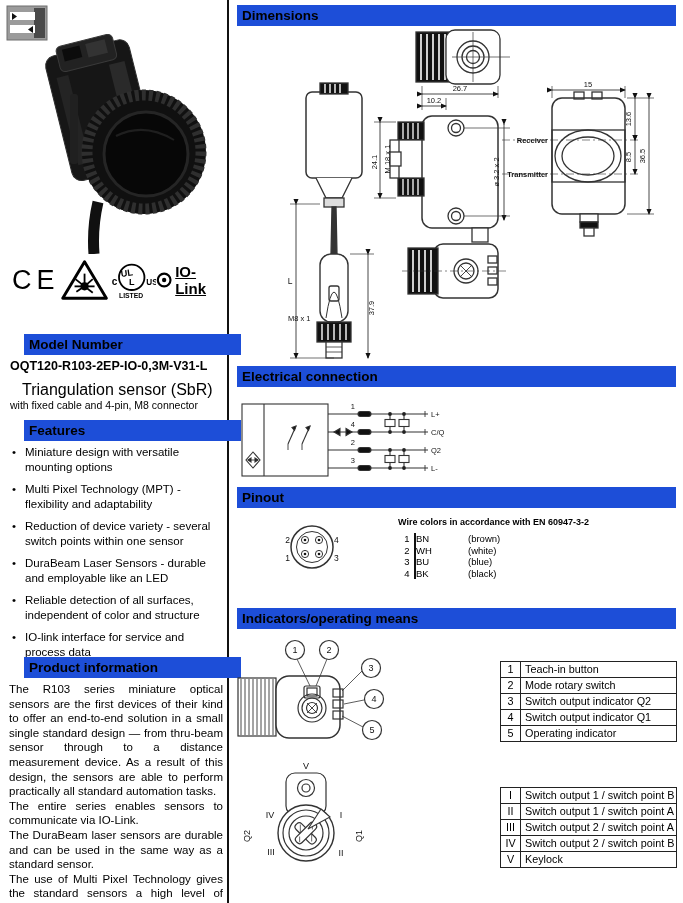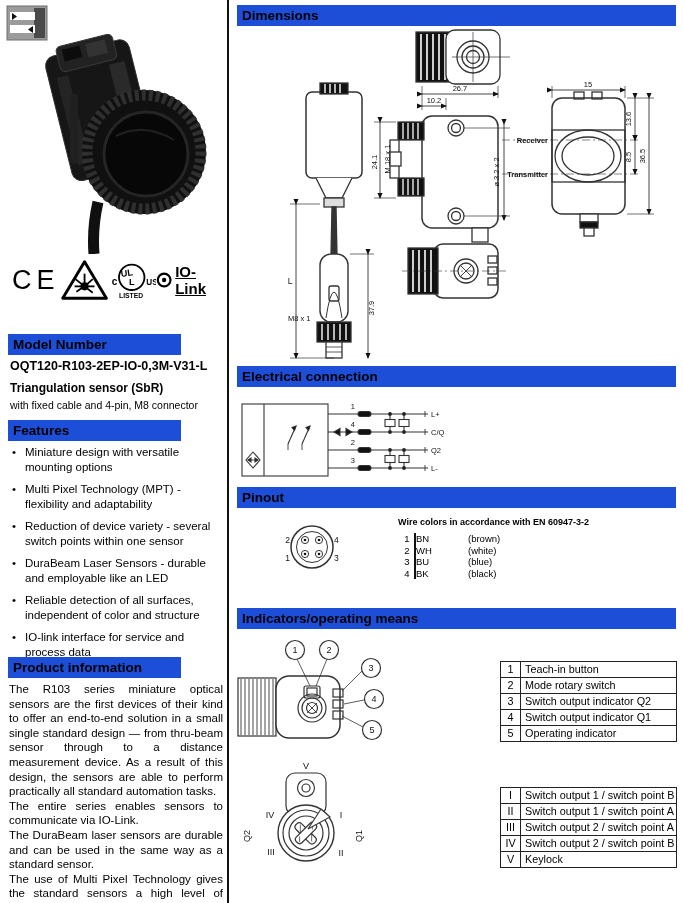--- a/index.html
+++ b/index.html
@@ -1,24 +1,24 @@
 <!DOCTYPE html>
 <html><head>
 <meta charset="utf-8">
 <style>
   html,body{margin:0;padding:0;background:#e8e8e8;}
   .page{position:relative;width:683px;height:903px;background:#ffffff;overflow:hidden;
         font-family:"Liberation Sans","DejaVu Sans",sans-serif;color:#000;}
   .bar{position:absolute;background:#1d4ed8;font-weight:bold;font-size:13.5px;
        line-height:17px;padding:2px 5px;box-sizing:border-box;height:21px;}
-  .left-bar{left:8px;width:173px;}
+  .left-bar{left:24px;width:217px;}
   .right-bar{left:237px;width:439px;}
   .divider{position:absolute;left:227px;top:0;width:2px;height:903px;background:#111;}
   .model-line{position:absolute;left:10px;width:215px;font-weight:bold;font-size:12.5px;}
-  .sub-line{position:absolute;left:10px;width:215px;font-size:12px;font-weight:bold;}
+  .sub-line{position:absolute;left:22px;width:215px;font-size:16px;}
   .small-line{position:absolute;left:10px;width:215px;font-size:10.5px;}
   .features{position:absolute;left:10px;top:445px;width:213px;}
   .feat-item{display:flex;margin-bottom:7px;font-size:11.5px;line-height:15px;}
   .feat-item .dot{width:13px;flex:0 0 13px;margin-left:2px;}
   .prodinfo{position:absolute;left:9px;top:682px;width:214px;font-size:11.5px;
             line-height:14.6px;text-align:justify;}
   .certs{position:absolute;left:12px;top:256px;width:210px;height:48px;
          display:flex;align-items:center;justify-content:space-between;}
   .ce{font-size:27px;letter-spacing:5px;font-weight:400;}
   svg text{font-family:"Liberation Sans","DejaVu Sans",sans-serif;}

